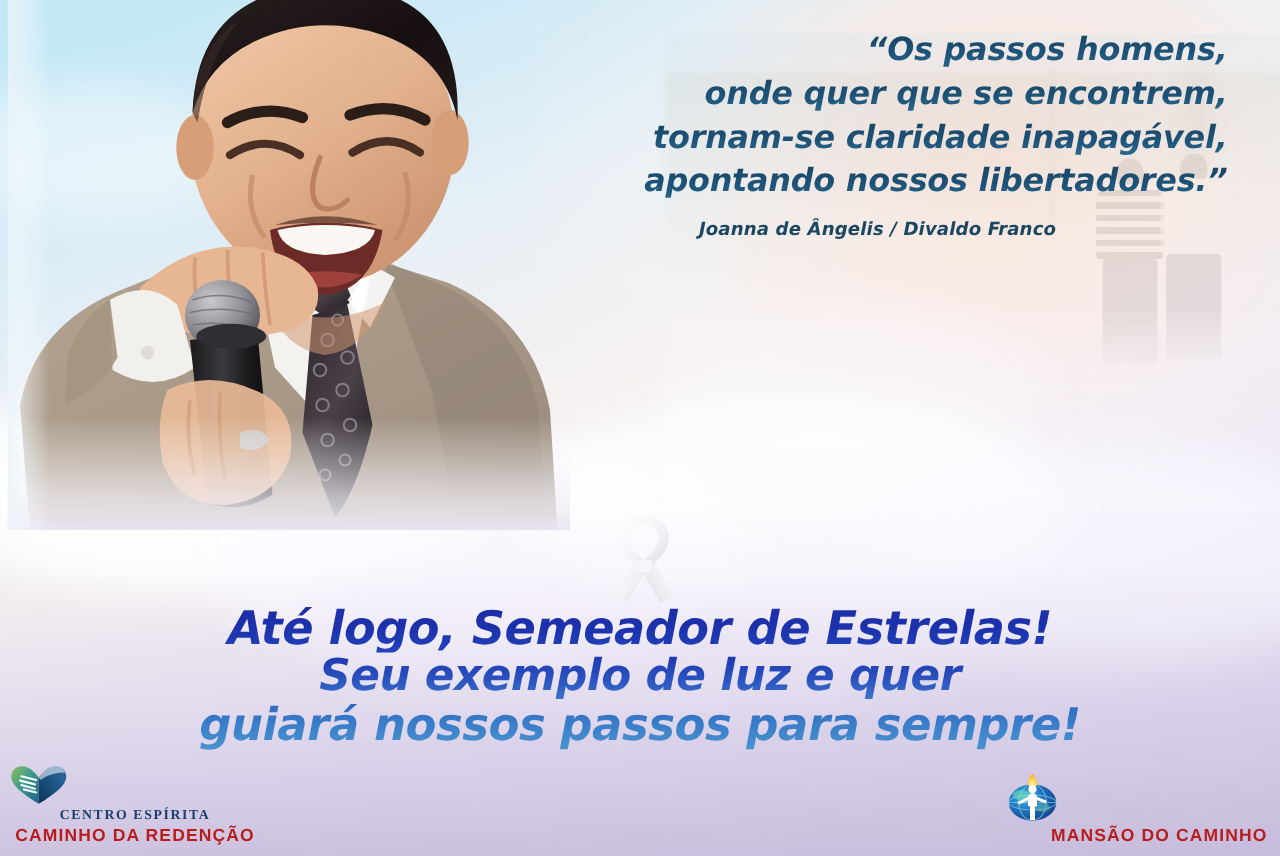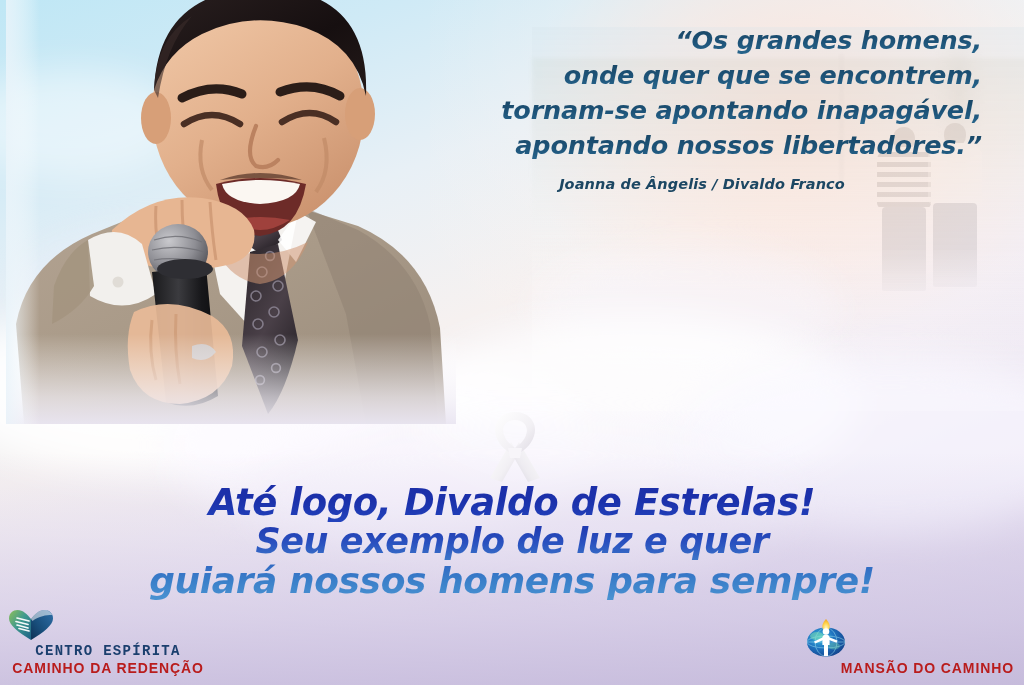--- a/index.html
+++ b/index.html
@@ -291,23 +291,23 @@
     bottom: 8px;
     width: 210px;
     text-align: right;
   }
   .logo-mark {
     display: block;
     margin: 0 auto 2px auto;
   }
   .logo-mark svg { display: block; }
   .logo-text-sm {
-    font-family: Liberation Mono, monospace;
+    font-family: Liberation Serif, serif;
     font-weight: bold;
-    font-size: 14px;
+    font-size: 11px;
     letter-spacing: 1.3px;
     color: #1b3f6e;
     line-height: 1.25;
   }
   .logo-text-lg {
     font-family: "Liberation Sans", sans-serif;
     font-weight: bold;
     font-size: 14px;
     letter-spacing: 0.9px;
     color: #b91c1c;
@@ -476,23 +476,23 @@
         <path d="M170 320 Q168 356 174 390"></path>
       </g>
       <path d="M186 352 q16 -6 24 6 q-10 12 -24 6 Z" fill="#cfcfd4" opacity="0.85"></path>
 
       <rect x="0" y="230" width="450" height="200" fill="url(#fadeB)"></rect>
       <rect x="0" y="0" width="120" height="430" fill="url(#fadeL)"></rect>
     </svg>
   </div>
 
   <div class="quote">
-    <p class="quote-line">“Os grandes homens,</p>
+    <p class="quote-line">“Os passos homens,</p>
     <p class="quote-line">onde quer que se encontrem,</p>
-    <p class="quote-line">tornam-se apontando inapagável,</p>
+    <p class="quote-line">tornam-se claridade inapagável,</p>
     <p class="quote-line">apontando nossos libertadores.”</p>
     <p class="quote-credit">Joanna de Ângelis / Divaldo Franco</p>
   </div>
 
   <div class="ribbon">
     <svg viewBox="0 0 74 78" xmlns="http://www.w3.org/2000/svg" aria-hidden="true">
       <defs>
         <linearGradient id="ribL" x1="0" y1="0" x2="1" y2="1">
           <stop offset="0%" stop-color="#ffffff"></stop>
           <stop offset="60%" stop-color="#f2f0f4"></stop>
@@ -510,23 +510,23 @@
       <path d="M41 34 L62 70 L50 74 L34 46 Z" fill="url(#ribR)"></path>
 
       <path d="M37 4 C22 4 14 16 18 28 C21 38 30 44 37 48 C44 44 53 38 56 28 C60 16 52 4 37 4 Z
                M37 12 C46 12 51 19 48 27 C46 33 41 37 37 40 C33 37 28 33 26 27 C23 19 28 12 37 12 Z" fill="url(#ribL)"></path>
 
       <path d="M30 40 L44 40 L42 50 L32 50 Z" fill="#f7f5f9"></path>
     </svg>
   </div>
 
   <div class="headline">
-    <p class="headline-line hl-1">Até logo, Divaldo de Estrelas!</p>
+    <p class="headline-line hl-1">Até logo, Semeador de Estrelas!</p>
     <p class="headline-line hl-2">Seu exemplo de luz e quer</p>
-    <p class="headline-line hl-3">guiará nossos homens para sempre!</p>
+    <p class="headline-line hl-3">guiará nossos passos para sempre!</p>
   </div>
 
   <div class="logo-left">
     <span class="logo-mark">
       <svg width="46" height="32" viewBox="0 0 46 32" xmlns="http://www.w3.org/2000/svg" aria-hidden="true">
         <defs>
           <linearGradient id="hhL" x1="0" y1="0" x2="1" y2="1">
             <stop offset="0%" stop-color="#8dbf5a"></stop>
             <stop offset="45%" stop-color="#3f9a8e"></stop>
             <stop offset="100%" stop-color="#1c5f86"></stop>

